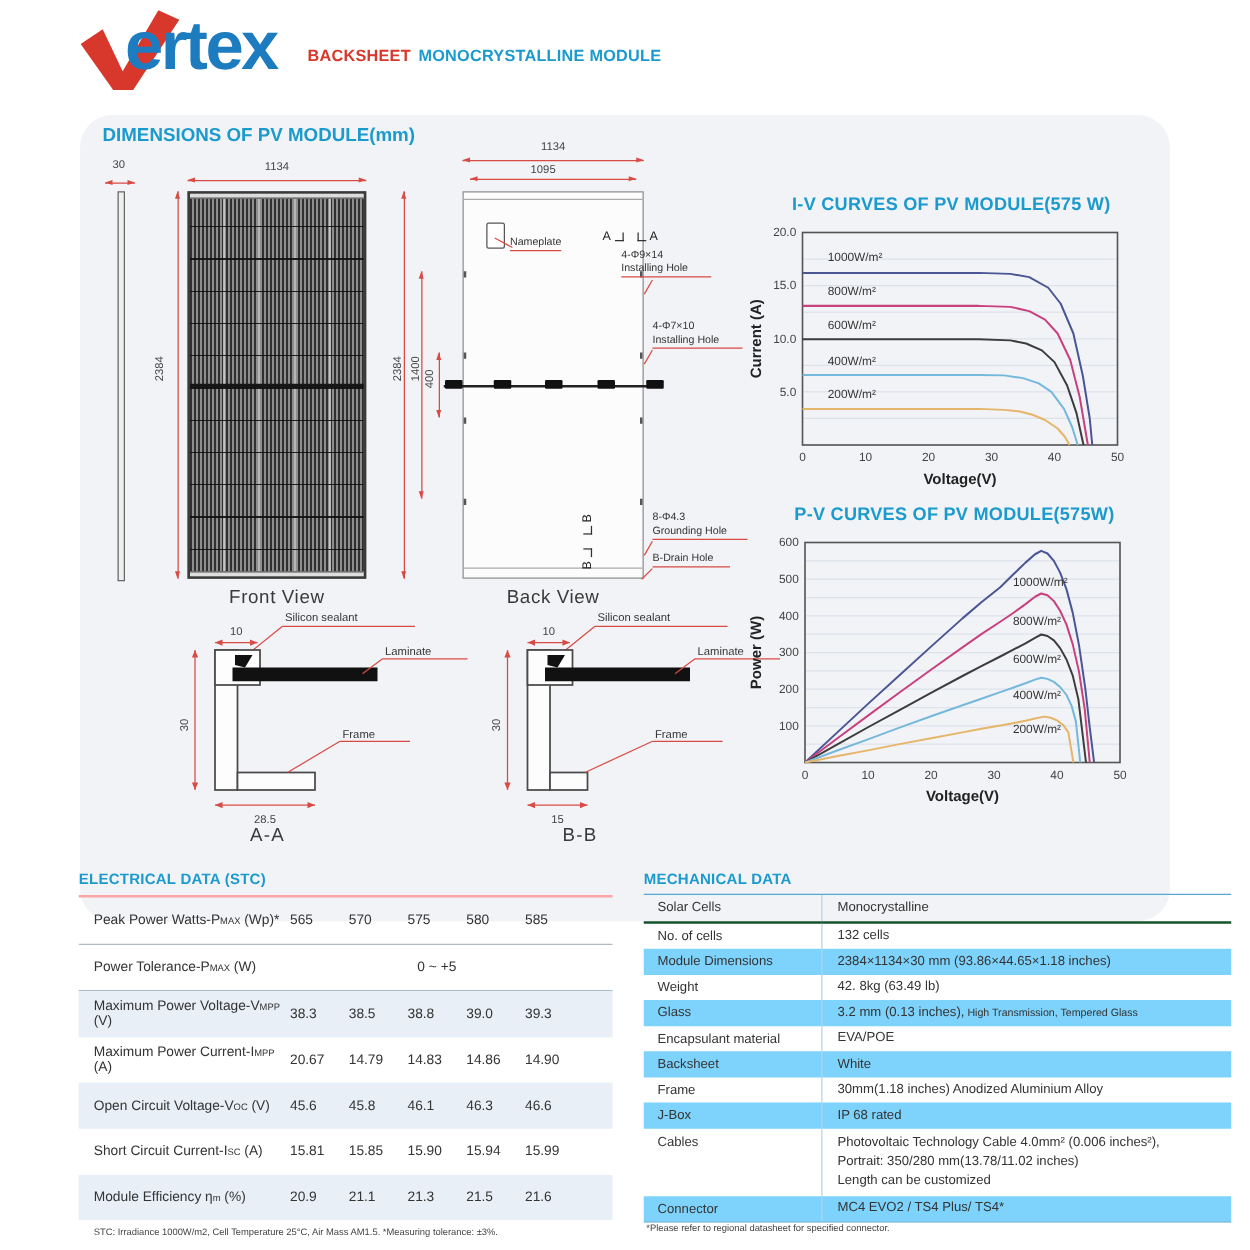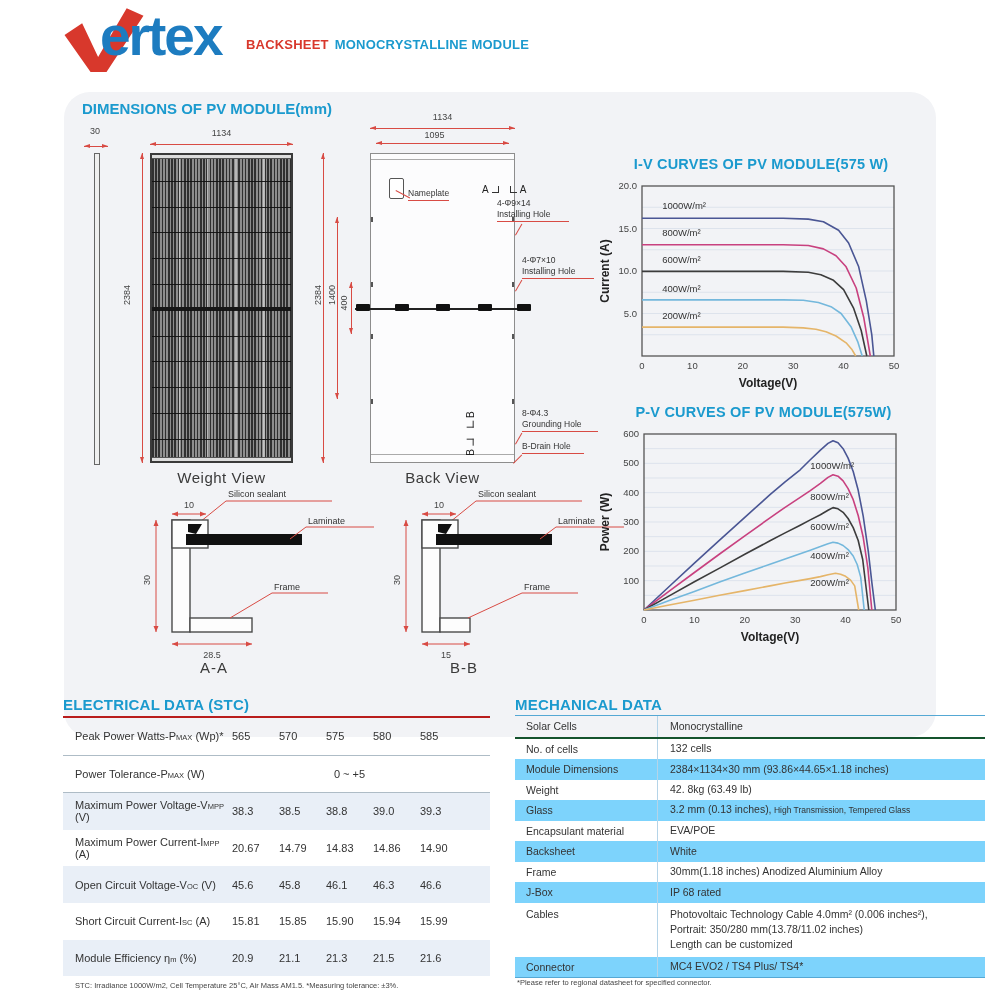--- a/index.html
+++ b/index.html
@@ -45,22 +45,22 @@
   #back-view .ftop{position:absolute;left:0;right:0;top:5px;height:0;border-top:1px solid #aaa;}
   #back-view .fbot{position:absolute;left:0;right:0;bottom:7px;height:0;border-top:1px solid #aaa;}
   #nameplate{position:absolute;left:18px;top:24px;width:13px;height:19px;border:1px solid #555;border-radius:2px;background:#fff;}
   #jline{position:absolute;left:-16px;right:-16px;top:154px;height:1.5px;background:#222;}
   .jbox{position:absolute;top:150px;width:14px;height:7px;background:#111;border-radius:1px;}
   .htick{position:absolute;width:2px;height:5px;background:#555;}
   
   .ctitle{position:absolute;font-size:14.5px;font-weight:bold;color:#1b9ace;text-align:center;letter-spacing:.2px;}
   svg{font-family:"Liberation Sans",sans-serif;}
   
-  .shead{position:absolute;font-size:15px;font-weight:bold;color:#1b9ace;letter-spacing:.2px;text-align:right;}
-  #elec-table{position:absolute;left:63px;top:716px;width:427px;border-top:2px solid #b91c1c;}
+  .shead{position:absolute;font-size:12px;font-weight:bold;color:#1b9ace;letter-spacing:.2px;text-align:right;}
+  #elec-table{position:absolute;left:63px;top:716px;width:427px;border-top:2px solid #fca5a5;}
   .erow{display:flex;align-items:center;height:36.6px;font-size:11px;color:#333;}
   .erow.tint{background:#e9eff7;}
   .erow.hline{border-bottom:1px solid #aebcc6;}
   .elabel{width:157px;padding-left:12px;}
   .subsc{font-size:7.5px;}
   .eval{width:47px;text-align:left;}
   .espan{width:235px;text-align:center;}
   .efoot{font-size:7.5px;color:#444;padding-left:12px;margin-top:5px;}
   #mech-table{position:absolute;left:515px;top:715px;width:470px;border-top:1.5px solid #55a8d4;border-bottom:1.5px solid #55a8d4;box-sizing:border-box;}
   .mrow{display:flex;min-height:20.5px;font-size:10.5px;color:#333;align-items:stretch;}
@@ -93,21 +93,21 @@
     <div class="dlh" style="left:20px;top:54px;width:24px"></div>
     <div id="side-bar"></div>
 
     <div class="dimt" style="left:86px;top:36px;width:143px">1134</div>
     <div class="dlh" style="left:86px;top:52px;width:143px"></div>
     <div class="dlv" style="left:78px;top:61px;height:310px"></div>
     <div class="vlab" style="left:53px;top:198px">2384</div>
     <div id="front-view">
       <div id="front-mid"></div>
     </div>
-    <div class="cap" style="left:86px;top:377px;width:143px">Weight View</div>
+    <div class="cap" style="left:86px;top:377px;width:143px">Front View</div>
 
     <div class="dlv" style="left:259px;top:61px;height:310px"></div>
     <div class="vlab" style="left:244px;top:198px">2384</div>
     <div class="dlv" style="left:273px;top:125px;height:182px"></div>
     <div class="vlab" style="left:258px;top:198px">1400</div>
     <div class="dlv" style="left:287px;top:190px;height:52px"></div>
     <div class="vlab" style="left:272px;top:206px">400</div>
 
     <div class="dimt" style="left:306px;top:20px;width:145px">1134</div>
     <div class="dlh" style="left:306px;top:36px;width:145px"></div>

